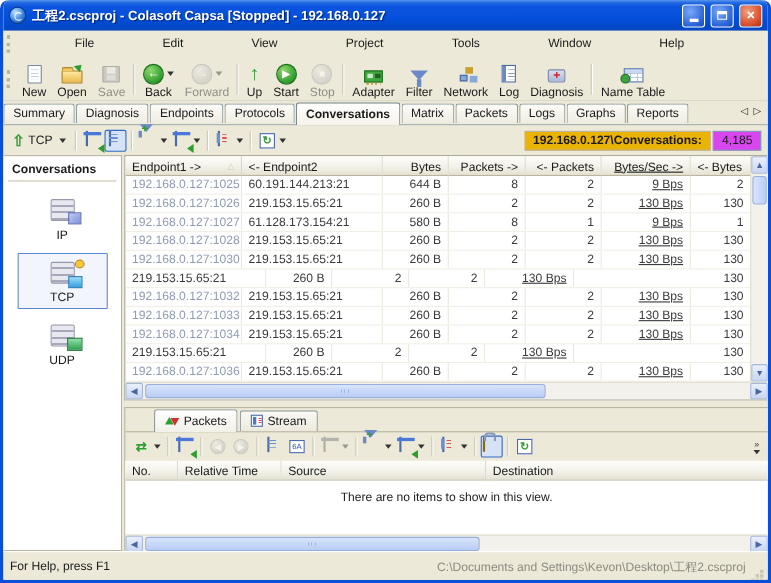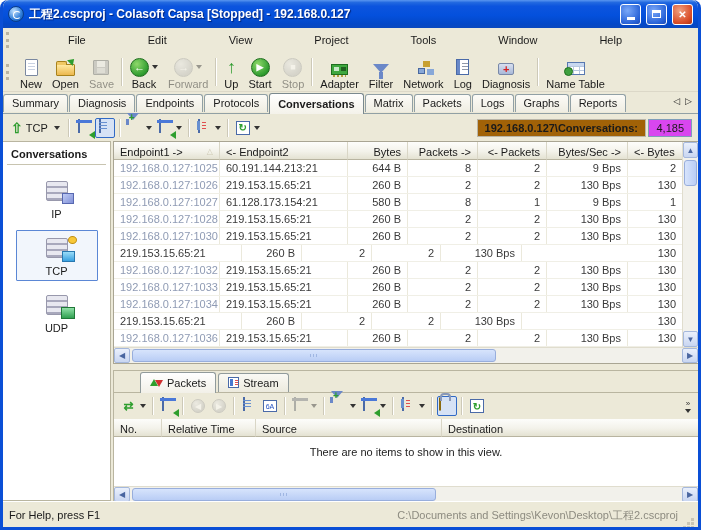--- a/index.html
+++ b/index.html
@@ -93,21 +93,21 @@
   .si-6a{width:14px;height:12px;margin:2px 1px;background:#fff;border:1px solid #4A6AA8;display:flex;align-items:center;justify-content:center;font-size:7px;color:#2050C0;}
   .si-6a::before{content:"6A";}
   .smcirc{width:14px;height:14px;border-radius:50%;background:radial-gradient(circle at 35% 30%,#ECECEC,#BCBCB6 70%);border:1px solid #A4A49C;display:flex;align-items:center;justify-content:center;color:#fff;font-size:8px;}
   .smb::before{content:"◀";} .smf::before{content:"▶";}
   .si-lock{width:11px;height:8px;margin-top:6px;background:linear-gradient(#F0C850,#D09828);border:1px solid #8A6A10;border-radius:1px;}
   .si-lock::before{content:"";position:absolute;left:1px;top:-5px;width:7px;height:6px;border:2px solid #8898B8;border-bottom:none;border-radius:4px 4px 0 0;}
   .nodebtn{display:flex;align-items:center;gap:3px;padding:0 3px;height:20px;}
   .upmini{color:#2F9C2F;font-size:14px;font-weight:bold;}
   .upmini::before{content:"⇧";}
   .counter{margin-left:auto;display:flex;align-items:center;gap:2px;padding-right:2px;}
-  .cnt-label{background:#a16207;border:1px solid #B9B5A8;padding:2px 7px;font-weight:bold;white-space:nowrap;}
+  .cnt-label{background:#eab308;border:1px solid #B9B5A8;padding:2px 7px;font-weight:bold;white-space:nowrap;}
   .cnt-value{background:#d946ef;border:1px solid #7F9DB9;padding:2px 7px;min-width:44px;text-align:right;}
   
   .middle{flex:1;display:flex;min-height:0;background:#ECE9D8;}
   .sidepanel{flex:0 0 108px;background:#fff;border:1px solid #B9B5A0;border-left:none;display:flex;flex-direction:column;}
   .sptitle{font-weight:bold;padding:6px 8px 4px;}
   .spdiv{height:1px;background:#C8C4B0;margin:0 4px 8px;}
   .sideitem{width:82px;margin:0 auto 6px;display:flex;flex-direction:column;align-items:center;padding:7px 0 3px;border:1px solid transparent;border-radius:1px;}
   .sideitem.selected{background:#F2F6FC;border-color:#5B87D5;}
   .srv{width:22px;height:20px;border-radius:2px;margin-bottom:7px;position:relative;border:1px solid #9898AC;
     background:repeating-linear-gradient(180deg,#E8E8F0 0 4px,#A8A8BC 4px 6px);}
@@ -125,21 +125,21 @@
       padding:2px 6px 0;white-space:nowrap;overflow:hidden;display:flex;align-items:center;justify-content:space-between;}
   .th.r{justify-content:flex-end;}
   .sortmark{color:#CFCBB6;font-size:8px;margin-left:auto;padding-left:4px;}
   .sortmark::before{content:"△";}
   .rows{flex:1;overflow:hidden;}
   .trow{height:17px;display:flex;border-bottom:1px solid #F0EFE6;}
   .td{padding:2px 6px 0;border-right:1px solid #EBE9DC;white-space:nowrap;overflow:hidden;color:#3A3A3A;}
   .td.r{text-align:right;}
   .td.ep1{color:#8F9BB4;}
   .c0{flex:0 0 106px;} .c1{flex:0 0 128px;} .c2{flex:0 0 60px;} .c3{flex:0 0 70px;}
-  .c4{flex:0 0 69px;} .c5{flex:0 0 81px;} .c6{flex:1;min-width:0;border-right:none;}
+  .c4{flex:0 0 69px;} .c5{flex:0 0 81px;text-decoration:underline;} .c6{flex:1;min-width:0;border-right:none;}
   
   .vsb{flex:0 0 16px;display:flex;flex-direction:column;background:#F2F1EB;border-left:1px solid #E0DDCE;}
   .hsb{flex:0 0 16px;display:flex;background:#F2F1EB;border-top:1px solid #E0DDCE;}
   .sbtn{flex:0 0 16px;display:flex;align-items:center;justify-content:center;font-size:8px;color:#4A66A0;
     background:linear-gradient(180deg,#EAF0FC,#C9D6F1);border:1px solid #A5B8DC;border-radius:2px;}
   .track{flex:1;position:relative;}
   .hthumb{position:absolute;top:1px;bottom:1px;background:linear-gradient(180deg,#D7E4FC,#B9CDF5);border:1px solid #98AEDC;border-radius:3px;}
   .hthumb::after{content:"";position:absolute;left:50%;top:4px;bottom:4px;width:8px;margin-left:-4px;background:repeating-linear-gradient(90deg,#9FB6E2 0 1px,transparent 1px 3px);}
   .vthumb{position:absolute;left:1px;right:1px;background:linear-gradient(90deg,#D7E4FC,#B9CDF5);border:1px solid #98AEDC;border-radius:3px;}
   .splitter{flex:0 0 6px;}

